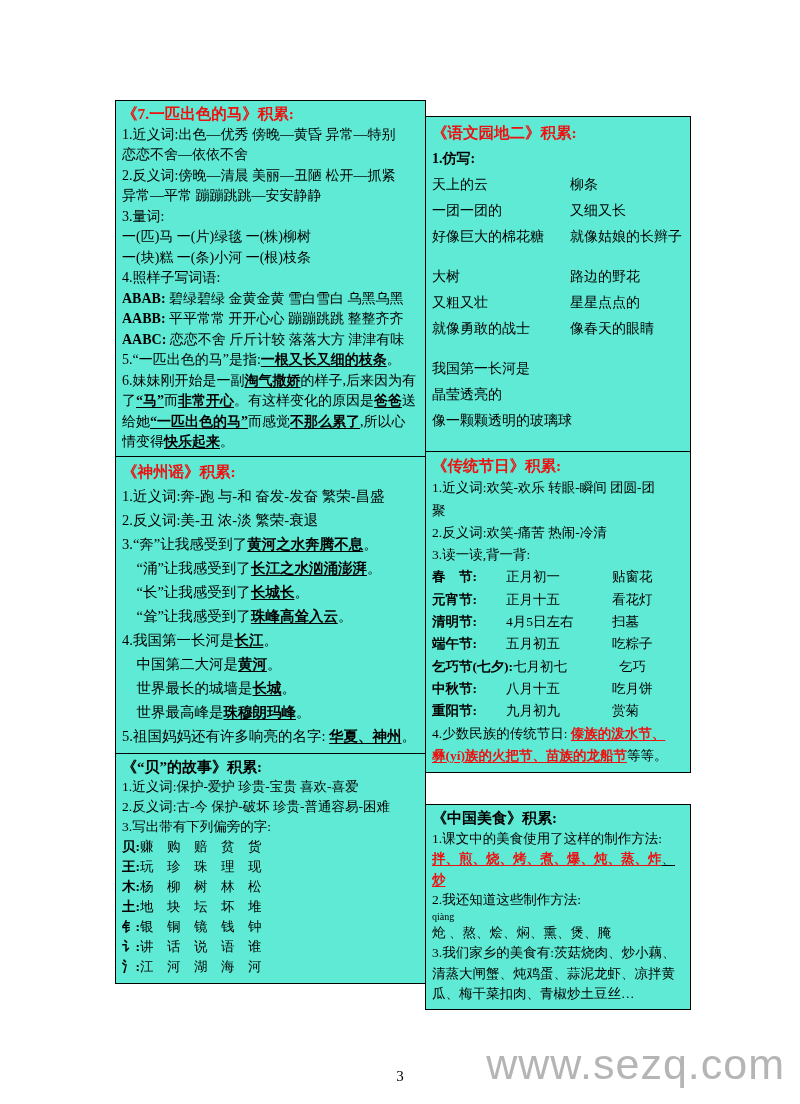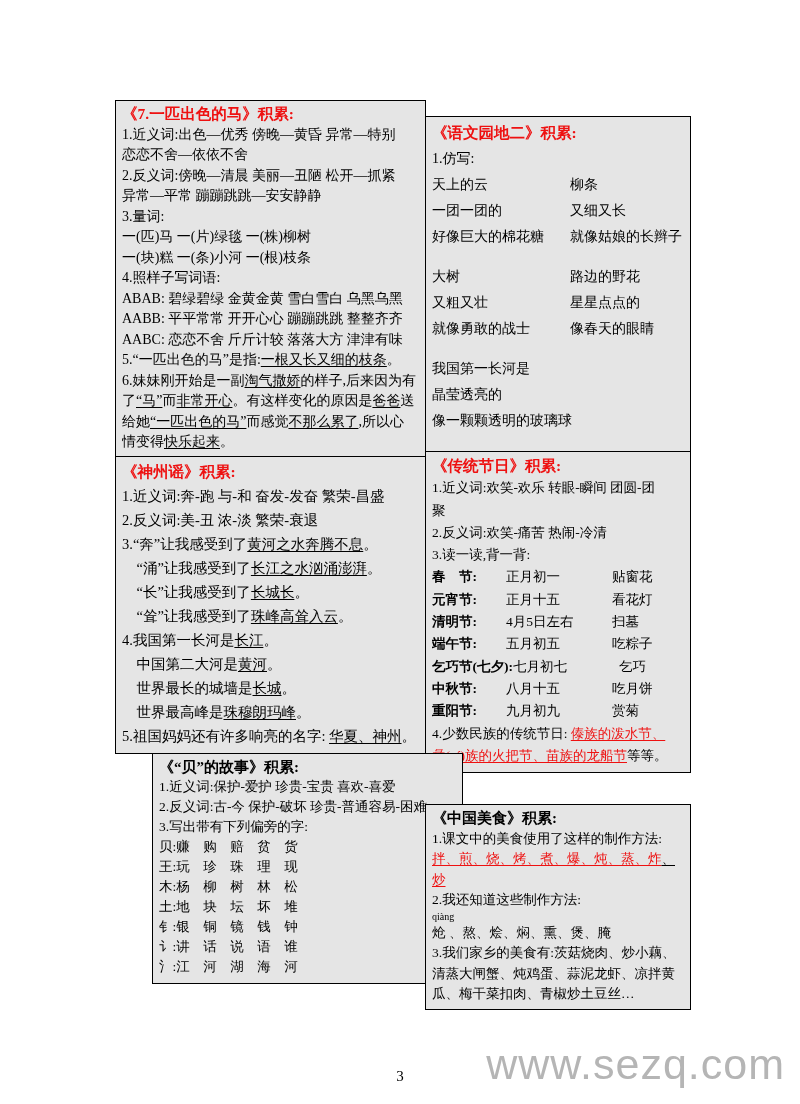--- a/index.html
+++ b/index.html
@@ -5,40 +5,40 @@
   :root{ --red:#ee1111; --wm:#b5b5b5; }
   html,body{margin:0;padding:0;}
   body{
     width:800px;height:1104px;background:#ffffff;position:relative;
     font-family:"Liberation Serif","DejaVu Serif",serif;color:#000;
     overflow:hidden;
   }
   .page{position:absolute;inset:0;}
   .cell{
     position:absolute;border:1px solid #000;box-sizing:border-box;
-    padding:3px 6px;overflow:hidden;background:#e5e5e5;
+    padding:3px 6px;overflow:hidden;background:#5eead4;
   }
   .cell-title{font-weight:bold;white-space:nowrap;}
   .line{white-space:nowrap;overflow:hidden;}
-  .b{font-weight:normal;}
+  .b{font-weight:bold;}
   .u{text-decoration:underline;text-underline-offset:2px;}
   .red{color:var(--red);}
   .pinyin{font-size:10px;line-height:12px;height:12px;white-space:nowrap;}
   .blank{width:100%;}
 
   
   .cell-a{font-size:14px;line-height:20.5px;}
   .cell-a .cell-title{font-size:15.5px;}
   .cell-b{font-size:14px;line-height:26px;}
   .cell-b .cell-title{font-size:15.5px;}
   .cell-c{font-size:14.5px;line-height:24px;}
   .cell-c .cell-title{font-size:15.5px;}
   .cell-d{font-size:13.5px;line-height:22.3px;}
   .cell-d .cell-title{font-size:15.5px;}
-  .cell-e{font-size:13.5px;line-height:20px;margin-left:37px;}
+  .cell-e{font-size:13.5px;line-height:20px;}
   .cell-e .cell-title{font-size:15px;}
   .cell-f{font-size:13.5px;line-height:20.5px;margin-top:32px;}
   .cell-f .cell-title{font-size:15px;}
 
   
   .cols2 .c20{display:inline-block;min-width:138px;}
   
   .cols4 .c40{display:inline-block;min-width:74px;font-weight:bold;}
   .cols4 .c41{display:inline-block;min-width:106px;}
   .cols4 .c42{display:inline-block;min-width:72px;}

